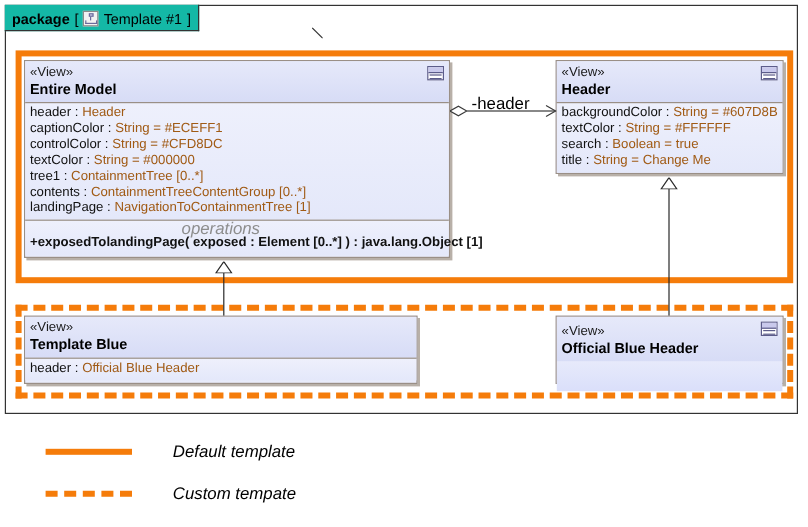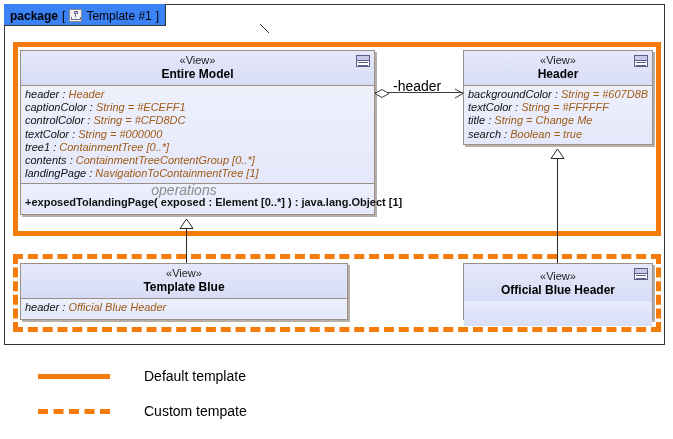--- a/index.html
+++ b/index.html
@@ -9,21 +9,21 @@
     -webkit-font-smoothing:antialiased;
   }
 
   
   #package-frame{
     position:absolute;left:4px;top:4px;width:661px;height:341px;
     border:1px solid #333333;box-sizing:border-box;background:#ffffff;
   }
   #package-tab{
     position:absolute;left:4px;top:4px;height:22px;
-    background:#3b82f6;
+    background:#14b8a6;
     border-right:1px solid #333;
     border-bottom:1px solid #333;
     box-sizing:border-box;
     padding:2px 6px 0 6px;
     display:flex;align-items:center;gap:4px;
     font-size:12px;color:#000;
     white-space:nowrap;
     z-index:6;
   }
   #package-tab .kw{font-weight:bold;}
@@ -67,41 +67,40 @@
     position:absolute;z-index:3;
     border:1px solid #9a8f86;
     box-sizing:border-box;
     background:#e9ecfb;
     box-shadow:2px 2px 0 0 #b8b0a8;
   }
   .cls-head{
     background:linear-gradient(to bottom,#e6e9fa 0%,#d7dcf6 100%);
     border-bottom:1px solid #9a8f86;
     padding:3px 4px 4px 4px;
-    text-align:center;position:relative;
+    position:relative;
   }
   .cls-head.noborder{border-bottom:none;}
   .stereo{font-size:11px;color:#1b1b1b;line-height:13px;}
   .cname{font-size:12px;font-weight:bold;color:#000;line-height:14px;}
   .view-icon{
     position:absolute;right:4px;top:4px;width:14px;height:12px;
     border:1px solid #5c5c8a;background:#ffffff;box-sizing:border-box;
   }
   .view-icon:before{
     content:"";position:absolute;left:0;top:0;right:0;height:4px;
     background:#c9c9ec;border-bottom:1px solid #5c5c8a;
   }
   .view-icon:after{
     content:"";position:absolute;left:1px;top:6px;right:1px;height:1px;
     background:#5c5c8a;box-shadow:0 3px 0 0 #5c5c8a;
   }
   .cls-body{
     background:linear-gradient(to bottom,#eef0fc 0%,#e4e8fa 100%);
     padding:2px 3px 3px 4px;
-    font-style:italic;
   }
   .cls-body.plain{background:linear-gradient(to bottom,#e7eafb 0%,#dadffa 100%);}
   .attr{
     font-size:11px;line-height:13.2px;color:#222;white-space:nowrap;
   }
   .attr .nm{color:#111;}
   .attr .ty{color:#a05a14;}
   .compart{
     border-top:1px solid #9a8f86;
     background:linear-gradient(to bottom,#eef0fc 0%,#e4e8fa 100%);
@@ -138,21 +137,21 @@
   #gen-left-line{
     left:186px;top:224px;width:1px;height:39px;background:#2a2a2a;
   }
   #gen-left-tri{left:179px;top:215px;width:15px;height:10px;}
   #gen-right-line{
     left:557px;top:154px;width:1px;height:109px;background:#2a2a2a;
   }
   #gen-right-tri{left:550px;top:145px;width:15px;height:10px;}
 
   
-  #legend{position:absolute;left:0;top:355px;width:663px;height:84px;}
+  #legend{position:absolute;left:0;top:355px;width:663px;height:84px;font-style:italic;}
   .legend-row{position:absolute;display:flex;align-items:center;}
   #legend-row-default{left:38px;top:13px;}
   #legend-row-custom{left:38px;top:48px;justify-content:flex-end;}
   .swatch{width:72px;height:0;border-top:5px solid #f57c0a;margin-right:34px;}
   .swatch.dashed{border-top:5px dashed #f57c0a;}
   .legend-label{font-size:14px;color:#000;}
 </style>
 </head>
 <body>
 
@@ -200,22 +199,22 @@
 
 <div class="cls" id="cls-header">
   <div class="cls-head">
     <div class="stereo">«View»</div>
     <div class="cname">Header</div>
     <span class="view-icon"></span>
   </div>
   <div class="cls-body">
     <div class="attr"><span class="nm">backgroundColor</span><span class="nm"> : </span><span class="ty">String = #607D8B</span></div>
     <div class="attr"><span class="nm">textColor</span><span class="nm"> : </span><span class="ty">String = #FFFFFF</span></div>
+    <div class="attr"><span class="nm">search</span><span class="nm"> : </span><span class="ty">Boolean = true</span></div>
     <div class="attr"><span class="nm">title</span><span class="nm"> : </span><span class="ty">String = Change Me</span></div>
-    <div class="attr"><span class="nm">search</span><span class="nm"> : </span><span class="ty">Boolean = true</span></div>
   </div>
 </div>
 
 <div class="cls" id="cls-official-blue">
   <div class="cls-head">
     <div class="stereo">«View»</div>
     <div class="cname">Template Blue</div>
   </div>
   <div class="cls-body">
     <div class="attr"><span class="nm">header</span><span class="nm"> : </span><span class="ty">Official Blue Header</span></div>

